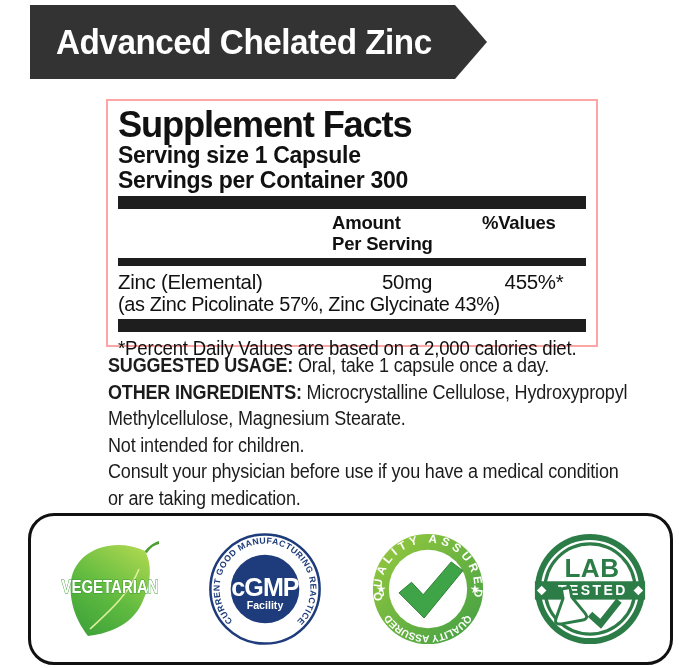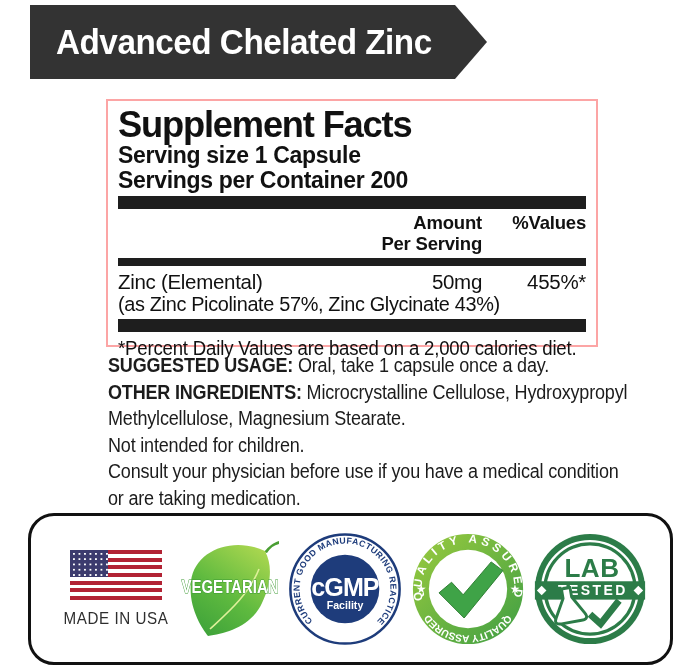--- a/index.html
+++ b/index.html
@@ -17,24 +17,24 @@
   .panel{position:absolute;left:106px;top:99px;width:492px;height:248px;background:#fff;
          border:2px solid #fca5a5;box-sizing:border-box;padding:0 10px;}
   .sf-title{font-size:37px;font-weight:bold;letter-spacing:-1.2px;line-height:0.98;margin-top:6px;
             transform:scaleX(0.98);transform-origin:left;white-space:nowrap;}
   .sf-serving{font-size:23px;line-height:25px;letter-spacing:-0.3px;font-weight:bold;}
   .bar{background:#1e1e1e;width:100%;}
   .bar.thick{height:13px;}
   .bar.med{height:8px;}
   .bar.mt{margin-top:3px;}
   .sf-cols{display:grid;grid-template-columns:1fr 150px 104px;padding:4px 0 3px;}
-  .sf-col{font-size:18.5px;font-weight:bold;line-height:1.12;text-align:right;letter-spacing:-0.2px;}
+  .sf-col{font-size:18.5px;font-weight:bold;line-height:1.12;text-align:left;letter-spacing:-0.2px;}
   .sf-row{display:grid;grid-template-columns:1fr 150px 104px;font-size:20.5px;line-height:1.06;
           padding-top:5px;letter-spacing:-0.3px;}
-  .sf-row .c{text-align:right;}
+  .sf-row .c{text-align:center;}
   .sf-sub{font-size:20.5px;line-height:1.06;letter-spacing:-0.35px;padding:1px 0 4px;
           transform:scaleX(0.97);transform-origin:left;white-space:nowrap;}
   .sf-foot{font-size:20px;padding-top:5px;letter-spacing:-0.2px;
            transform:scaleX(0.93);transform-origin:left;white-space:nowrap;}
 
   
   .notes{position:absolute;left:108px;top:352px;width:562px;}
   .note-line{font-size:20px;line-height:26.5px;letter-spacing:-0.2px;
              transform:scaleX(0.9);transform-origin:left;white-space:nowrap;color:#1c1c1c;}
   .note-line b{font-weight:bold;}
@@ -58,21 +58,21 @@
 
 <div class="stage">
 
   <div class="banner">
     <span class="banner-text">Advanced Chelated Zinc</span>
   </div>
 
   <div class="panel">
     <div class="sf-title">Supplement Facts</div>
     <div class="sf-serving">Serving size 1 Capsule</div>
-    <div class="sf-serving">Servings per Container 200</div>
+    <div class="sf-serving">Servings per Container 300</div>
     <div class="bar thick mt"></div>
     <div class="sf-cols">
       <div></div>
       <div class="sf-col">
         <div>Amount</div>
         <div>Per Serving</div>
       </div>
       <div class="sf-col">
         <div>%Values</div>
       </div>
@@ -92,26 +92,20 @@
     <div class="note-line"><b>SUGGESTED USAGE:</b><span> Oral, take 1 capsule once a day.</span></div>
     <div class="note-line"><b>OTHER INGREDIENTS:</b><span> Microcrystalline Cellulose, Hydroxypropyl</span></div>
     <div class="note-line"><b></b><span>Methylcellulose, Magnesium Stearate.</span></div>
     <div class="note-line"><b></b><span>Not intended for children.</span></div>
     <div class="note-line"><b></b><span>Consult your physician before use if you have a medical condition</span></div>
     <div class="note-line"><b></b><span>or are taking medication.</span></div>
   </div>
 
   <div class="badge-box">
 
-    <div class="badge">
-      <div class="flag">
-        <div class="flag-canton"></div>
-      </div>
-      <div class="made-usa">MADE IN USA</div>
-    </div>
 
     <div class="badge">
       <svg width="102" height="108" viewBox="0 0 102 108">
         <defs>
           <linearGradient id="leafg" x1="0.8" y1="0" x2="0.2" y2="1">
             <stop offset="0" stop-color="#A9D64F"></stop>
             <stop offset="0.55" stop-color="#5FBA3F"></stop>
             <stop offset="1" stop-color="#3FA33A"></stop>
           </linearGradient>
         </defs>

